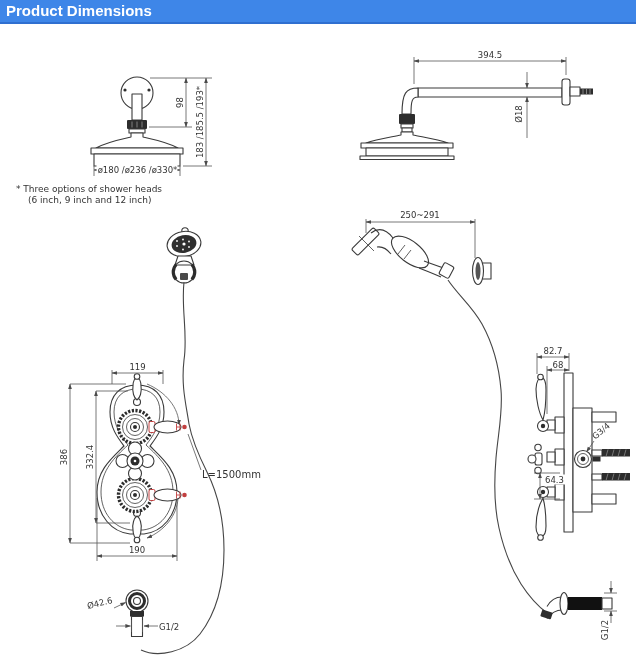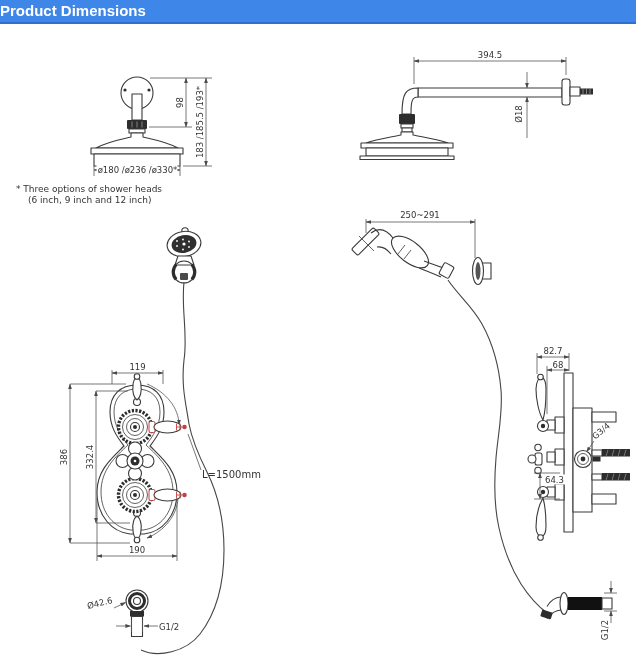--- a/index.html
+++ b/index.html
@@ -1,21 +1,21 @@
 <!DOCTYPE html>
 <html><head>
 <meta charset="utf-8">
 <style>
   html,body{margin:0;padding:0;background:#fff;}
   .page{position:relative;width:636px;height:657px;background:#ffffff;overflow:hidden;
         font-family:"DejaVu Sans",sans-serif;}
   .header{position:absolute;top:0;left:0;right:0;height:24px;background:#3e86e8;
           border-bottom:2px solid #2f6fd0;box-sizing:border-box;z-index:2;}
   .header .title{color:#ffffff;font:bold 15px "Liberation Sans",sans-serif;
-                 line-height:22px;display:inline-block;}
+                 line-height:22px;padding-left:6px;display:inline-block;}
   svg{position:absolute;top:0;left:0;}
   .ol{fill:#ffffff;stroke:#3a3a3a;stroke-width:1.1;stroke-linejoin:round;}
   .ln{fill:none;stroke:#3a3a3a;stroke-width:1.1;stroke-linejoin:round;}
   .thin{stroke-width:0.8;}
   .dim{fill:none;stroke:#555555;stroke-width:0.8;}
   .dimt{font:8.5px "DejaVu Sans",sans-serif;fill:#333333;}
   .dimt10{font:10px "DejaVu Sans",sans-serif;fill:#333333;}
   .note{font:9px "DejaVu Sans",sans-serif;fill:#333333;}
   .mid{text-anchor:middle;}
   .red{stroke:#c24040;fill:none;stroke-width:0.9;}

